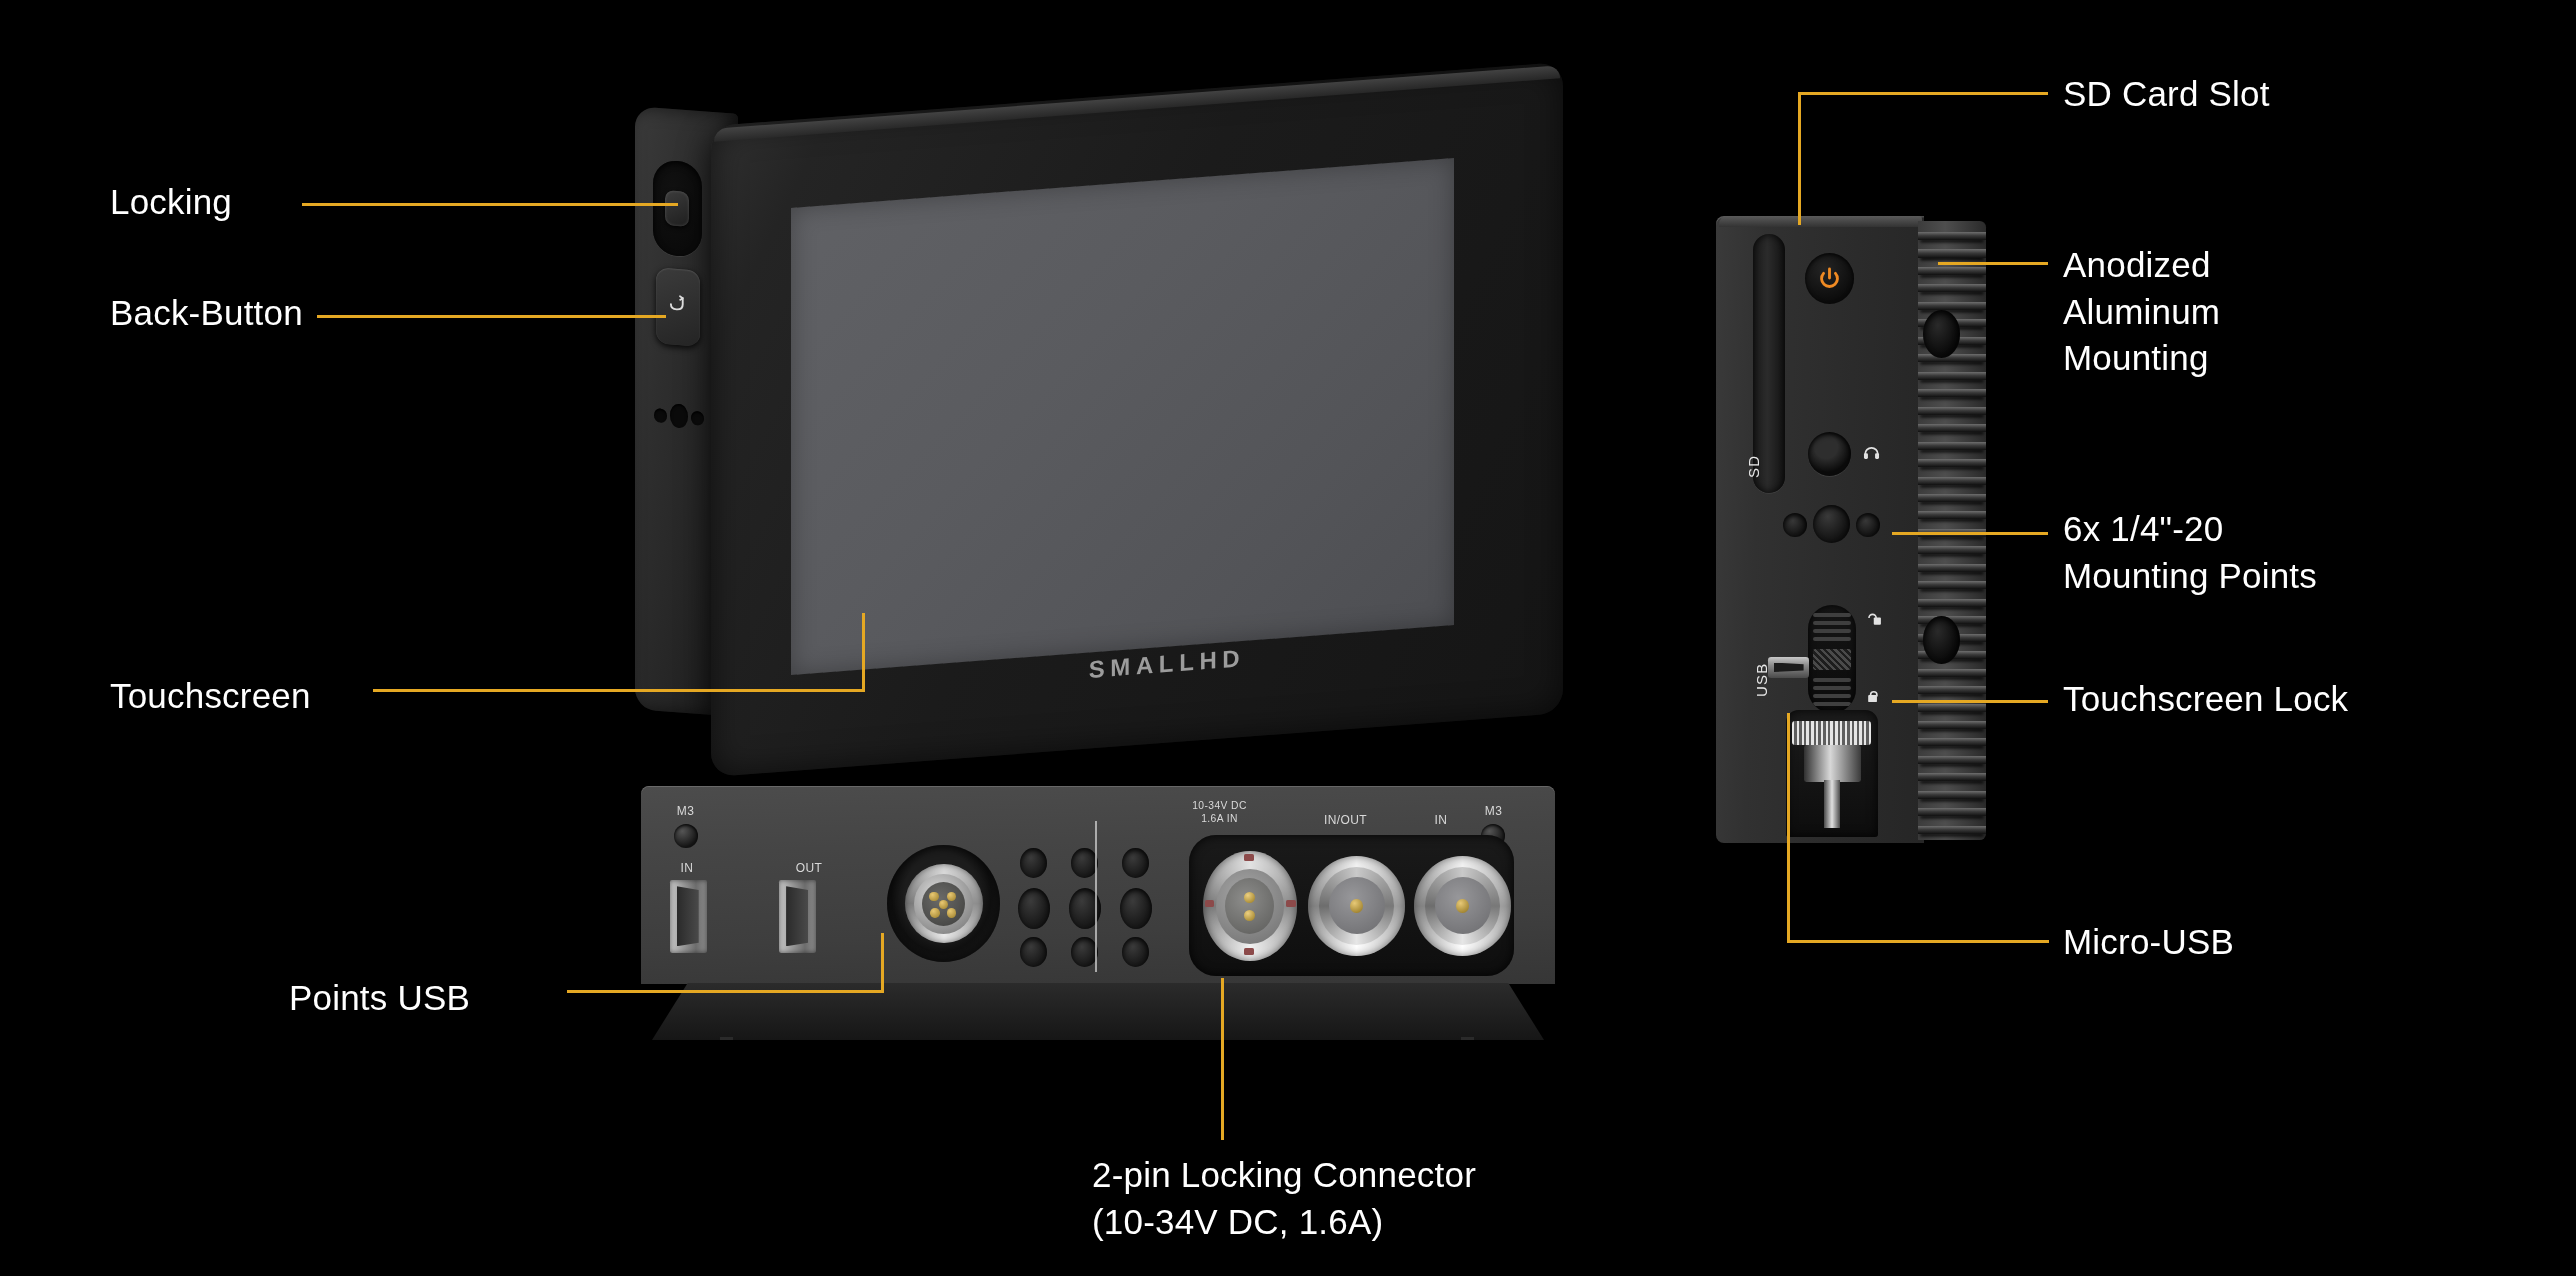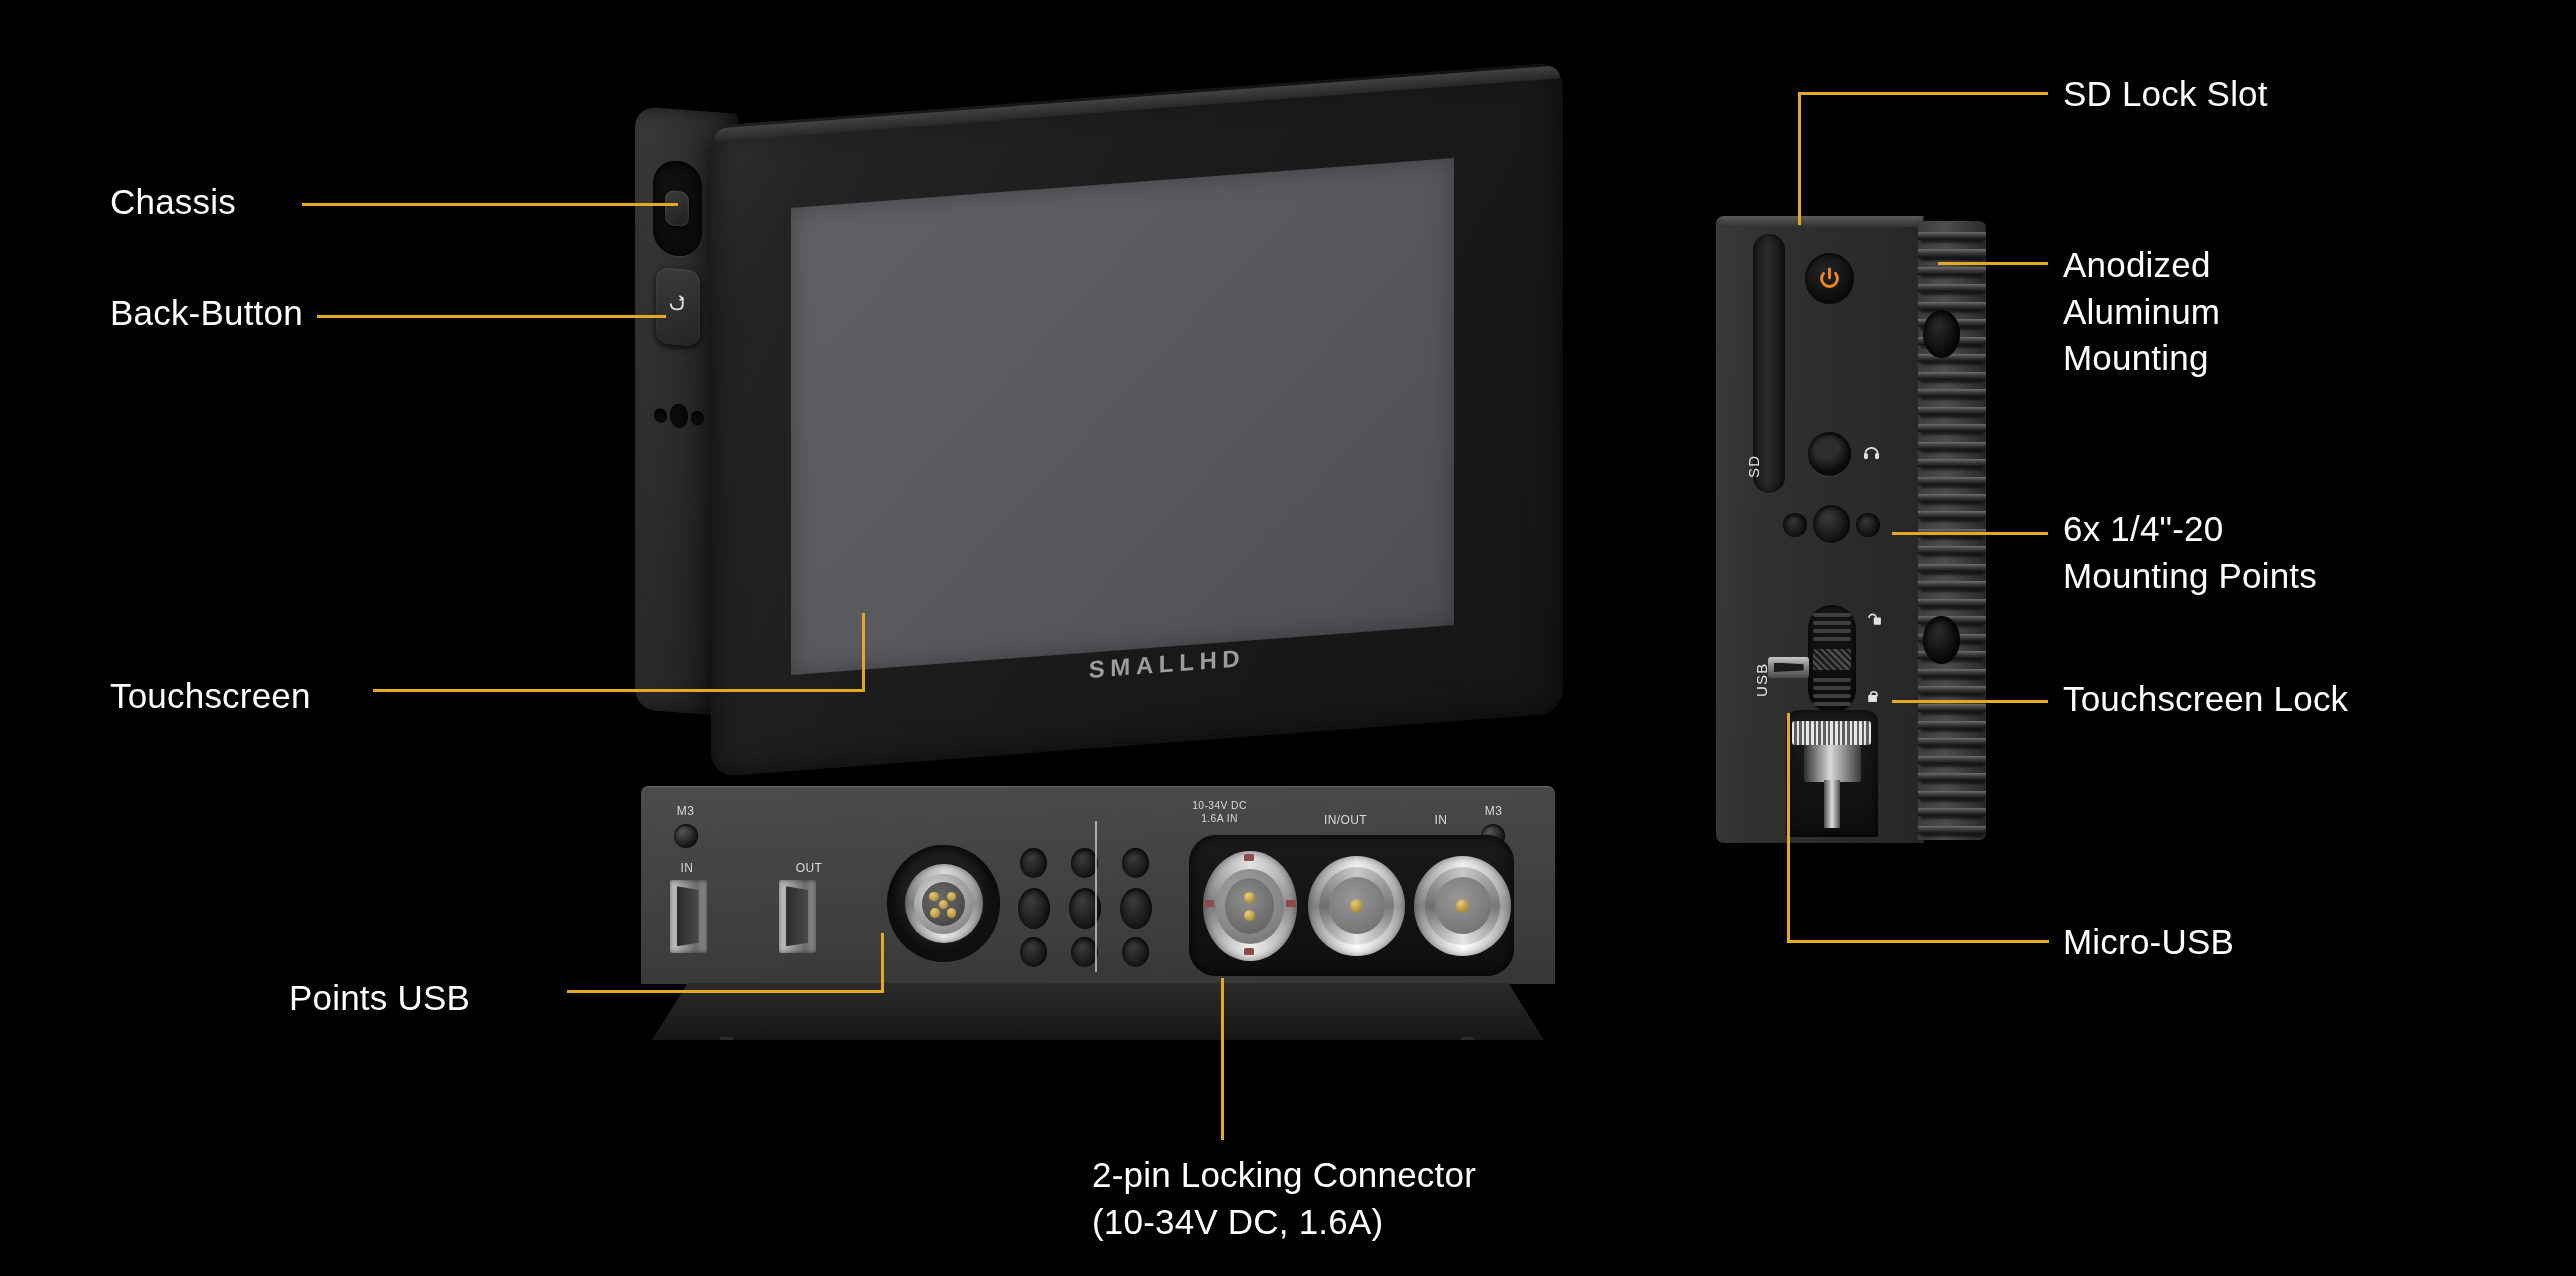--- a/index.html
+++ b/index.html
@@ -446,39 +446,39 @@
     <div class="usbport"></div>
     <div class="vtext" style="left:37px;top:481px;">USB</div>
 
     <div class="thumbscrew">
       <div class="knurl"></div>
         <div class="barrel"></div>
         <div class="shaft"></div>
     </div>
   </div>
 
-  <div class="label l" style="left:110px;top:179px;">Chassis</div>
+  <div class="label l" style="left:110px;top:179px;">Locking</div>
   <div class="lead h" style="left:302px;top:203px;width:376px;"></div>
 
   <div class="label l" style="left:110px;top:290px;">Back-Button</div>
   <div class="lead h" style="left:317px;top:315px;width:349px;"></div>
 
   <div class="label l" style="left:110px;top:673px;">Touchscreen</div>
   <div class="lead h" style="left:373px;top:689px;width:492px;"></div>
   <div class="lead v" style="left:862px;top:613px;height:79px;"></div>
 
   <div class="label l" style="left:289px;top:975px;">Points USB</div>
   <div class="lead h" style="left:567px;top:990px;width:317px;"></div>
   <div class="lead v" style="left:881px;top:933px;height:60px;"></div>
 
   <div class="label l" style="left:1092px;top:1152px;">2-pin Locking Connector
 (10-34V DC, 1.6A)</div>
   <div class="lead v" style="left:1221px;top:978px;height:162px;"></div>
 
-  <div class="label r" style="left:2063px;top:71px;">SD Lock Slot</div>
+  <div class="label r" style="left:2063px;top:71px;">SD Card Slot</div>
   <div class="lead h" style="left:1970px;top:92px;width:78px;"></div>
   <div class="lead v" style="left:1798px;top:92px;height:133px;"></div>
   <div class="lead h" style="left:1798px;top:92px;width:173px;"></div>
 
   <div class="label r" style="left:2063px;top:242px;">Anodized
 Aluminum
 Mounting</div>
   <div class="lead h" style="left:1938px;top:262px;width:110px;"></div>
 
   <div class="label r" style="left:2063px;top:506px;">6x 1/4"-20

